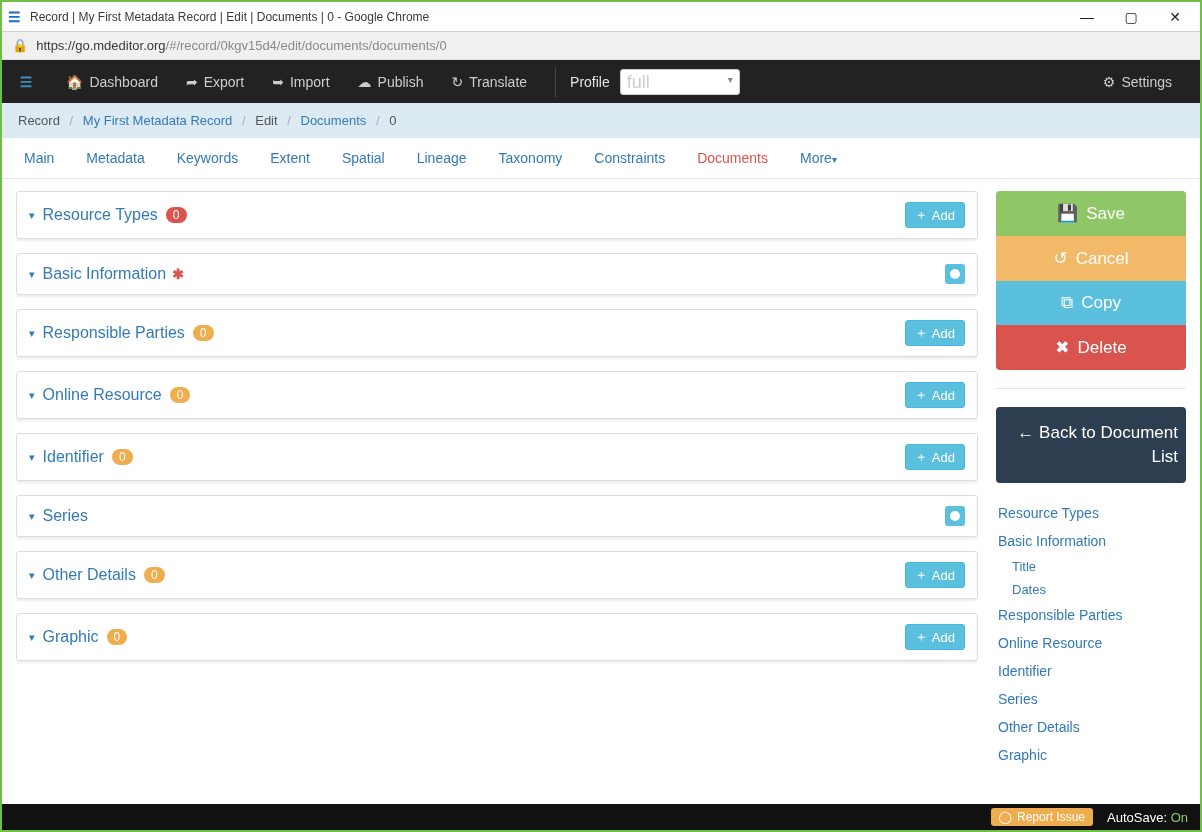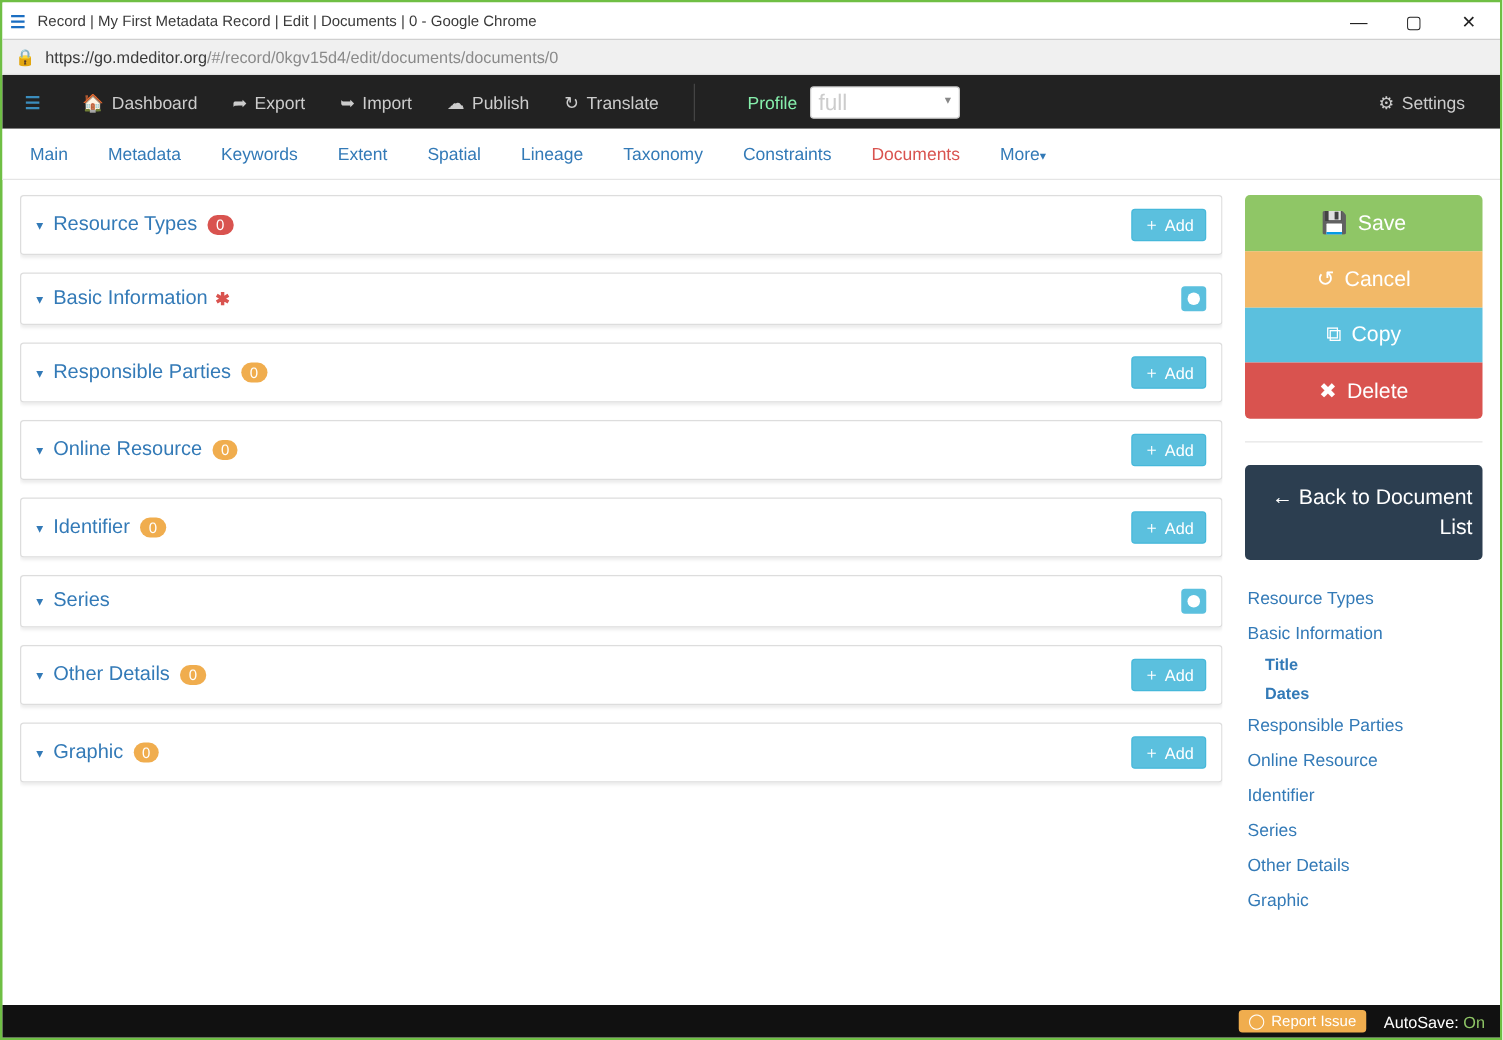--- a/index.html
+++ b/index.html
@@ -14,21 +14,21 @@
   
   .url-bar { height: 28px; background: #f0f0f0; display: flex; align-items: center; padding: 0 10px; font-size: 13px; color: #5a5a5a; border-bottom:1px solid #e0e0e0;}
   .lock-icon { margin-right: 8px; font-size:13px; }
   .url-host { color:#3a3a3a; }
   .url-path { color:#8a8a8a; }
   
   .top-nav { height: 43px; background: #222; display: flex; align-items: center; color:#ccc; padding: 0 14px; }
   .top-nav .logo { width:20px; height:20px; margin-right:16px; color:#3b8dbd; font-weight:bold; display:flex; align-items:center; justify-content:center; }
   .top-nav a.nav-link { color:#ccc; text-decoration:none; padding: 0 14px; display:flex; align-items:center; gap:6px; font-size:14px; }
   .top-nav .sep { width:1px; height:30px; background:#444; margin: 0 14px; }
-  .profile-label { color:#86efac; margin-right:10px;margin-left:28px; }
+  .profile-label { color:#e5e5e5; margin-right:10px; }
   .profile-select { background:#fff; border:1px solid #ccc; width:120px; height:26px; padding:2px 20px 2px 6px; position:relative; font-size:18px; border-radius:3px;}
   .profile-select::after { content:"▾"; position:absolute; right:6px; top:4px; color:#888; font-size:10px;}
   .spacer { flex:1; }
   
   .breadcrumb-bar { background:#dceaf3; padding: 10px 16px; font-size:13px; }
   .breadcrumb-bar a { color:#337ab7; text-decoration:none; }
   .breadcrumb-bar .sep { color:#aab; padding:0 6px; }
   .breadcrumb-bar .current { color:#555; }
   
   .sub-tabs { background:#fff; border-bottom:1px solid #e5e5e5; padding: 0 6px; display:flex; flex-wrap:wrap; }
@@ -55,21 +55,21 @@
   
   .side-btn { display:flex; align-items:center; justify-content:center; padding:12px 0; color:#fff; font-size:17px; gap:8px; cursor:pointer;}
   .side-btn.save { background:#8fc666; border-radius:4px 4px 0 0;}
   .side-btn.cancel { background:#f0ad4e; opacity:0.85;}
   .side-btn.copy { background:#5bc0de;}
   .side-btn.delete { background:#d9534f; border-radius:0 0 4px 4px;}
   .side-btn.back { background:#2c3e50; border-radius:4px; flex-direction:column; text-align:right; padding:14px 8px; line-height:1.4;}
   .side-hr { border:0; border-top:1px solid #e5e5e5; margin:18px 0;}
   .side-links { padding-left:2px; }
   .side-links a { display:block; color:#337ab7; text-decoration:none; padding:6px 0; font-size:14px;}
-  .side-links a.sub { padding-left:14px; font-size:13px; padding-top:4px; padding-bottom:4px;font-weight:bold;}
+  .side-links a.sub { padding-left:14px; font-size:13px; padding-top:4px; padding-bottom:4px;}
   
   .footer { height:26px; background:#111; color:#fff; display:flex; align-items:center; justify-content:flex-end; padding:0 12px; font-size:13px; gap:14px;}
   .report-btn { background:#f0ad4e; color:#fff; padding:2px 8px; border-radius:3px; display:inline-flex; align-items:center; gap:5px; font-size:12px;}
   .autosave-on { color:#8fc666; }
   .ico { font-style:normal; }
 </style>
 </head>
 <body>
 
 <div class="outer-frame">
@@ -115,20 +115,31 @@
     <span class="sep"></span>
     <span class="profile-label">Profile</span>
     <div class="profile-select"><span>full</span></div>
     <span class="spacer"></span>
     <a href="#" class="nav-link">
         <i class="ico">⚙</i>
         <span>Settings</span>
       </a>
   </div>
 
+  <div class="breadcrumb-bar">
+    <span class="current">Record</span>
+    <span class="sep">/</span>
+    <a href="#">My First Metadata Record</a>
+    <span class="sep">/</span>
+    <span class="current">Edit</span>
+    <span class="sep">/</span>
+    <a href="#">Documents</a>
+    <span class="sep">/</span>
+    <span class="current">0</span>
+  </div>
 
   <div class="sub-tabs">
     <a href="#">Main</a>
     <a href="#">Metadata</a>
     <a href="#">Keywords</a>
     <a href="#">Extent</a>
     <a href="#">Spatial</a>
     <a href="#">Lineage</a>
     <a href="#">Taxonomy</a>
     <a href="#">Constraints</a>

